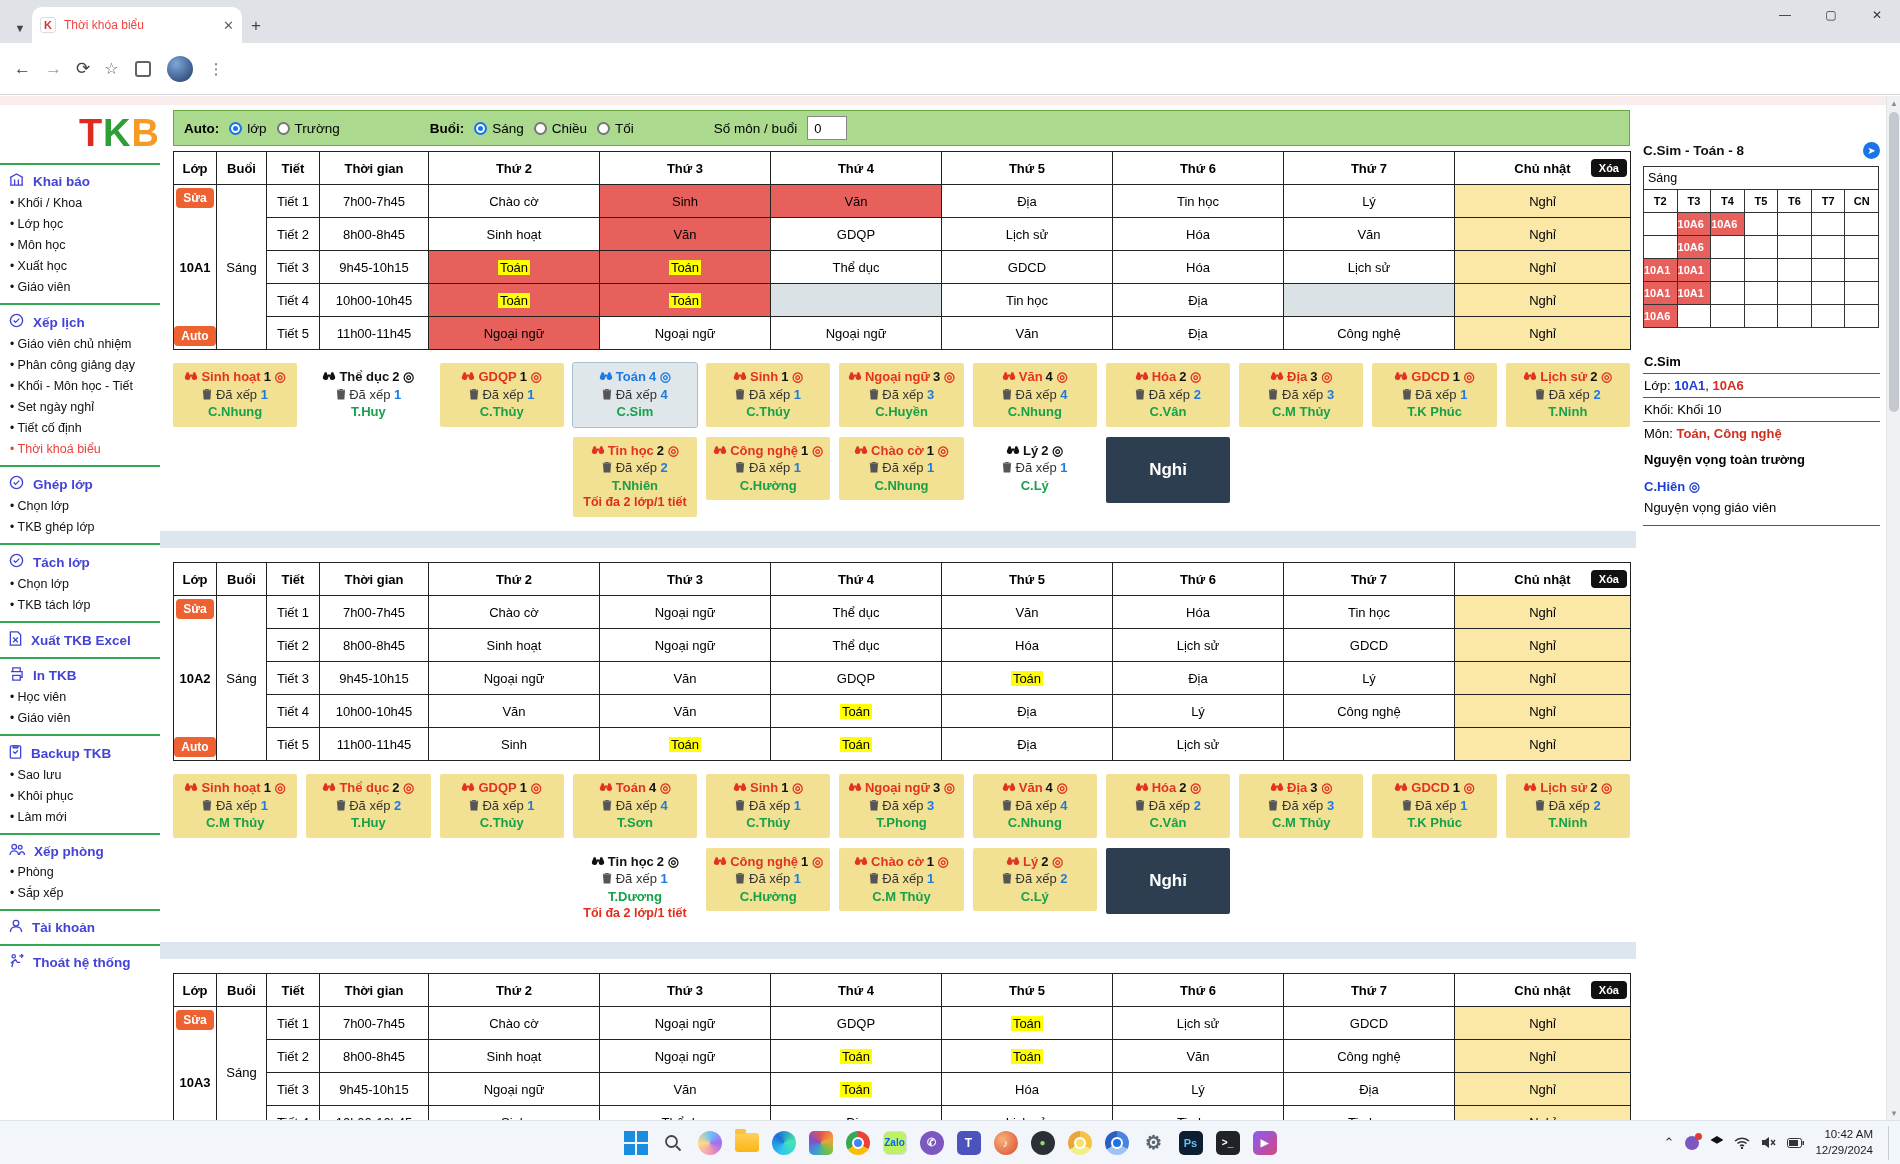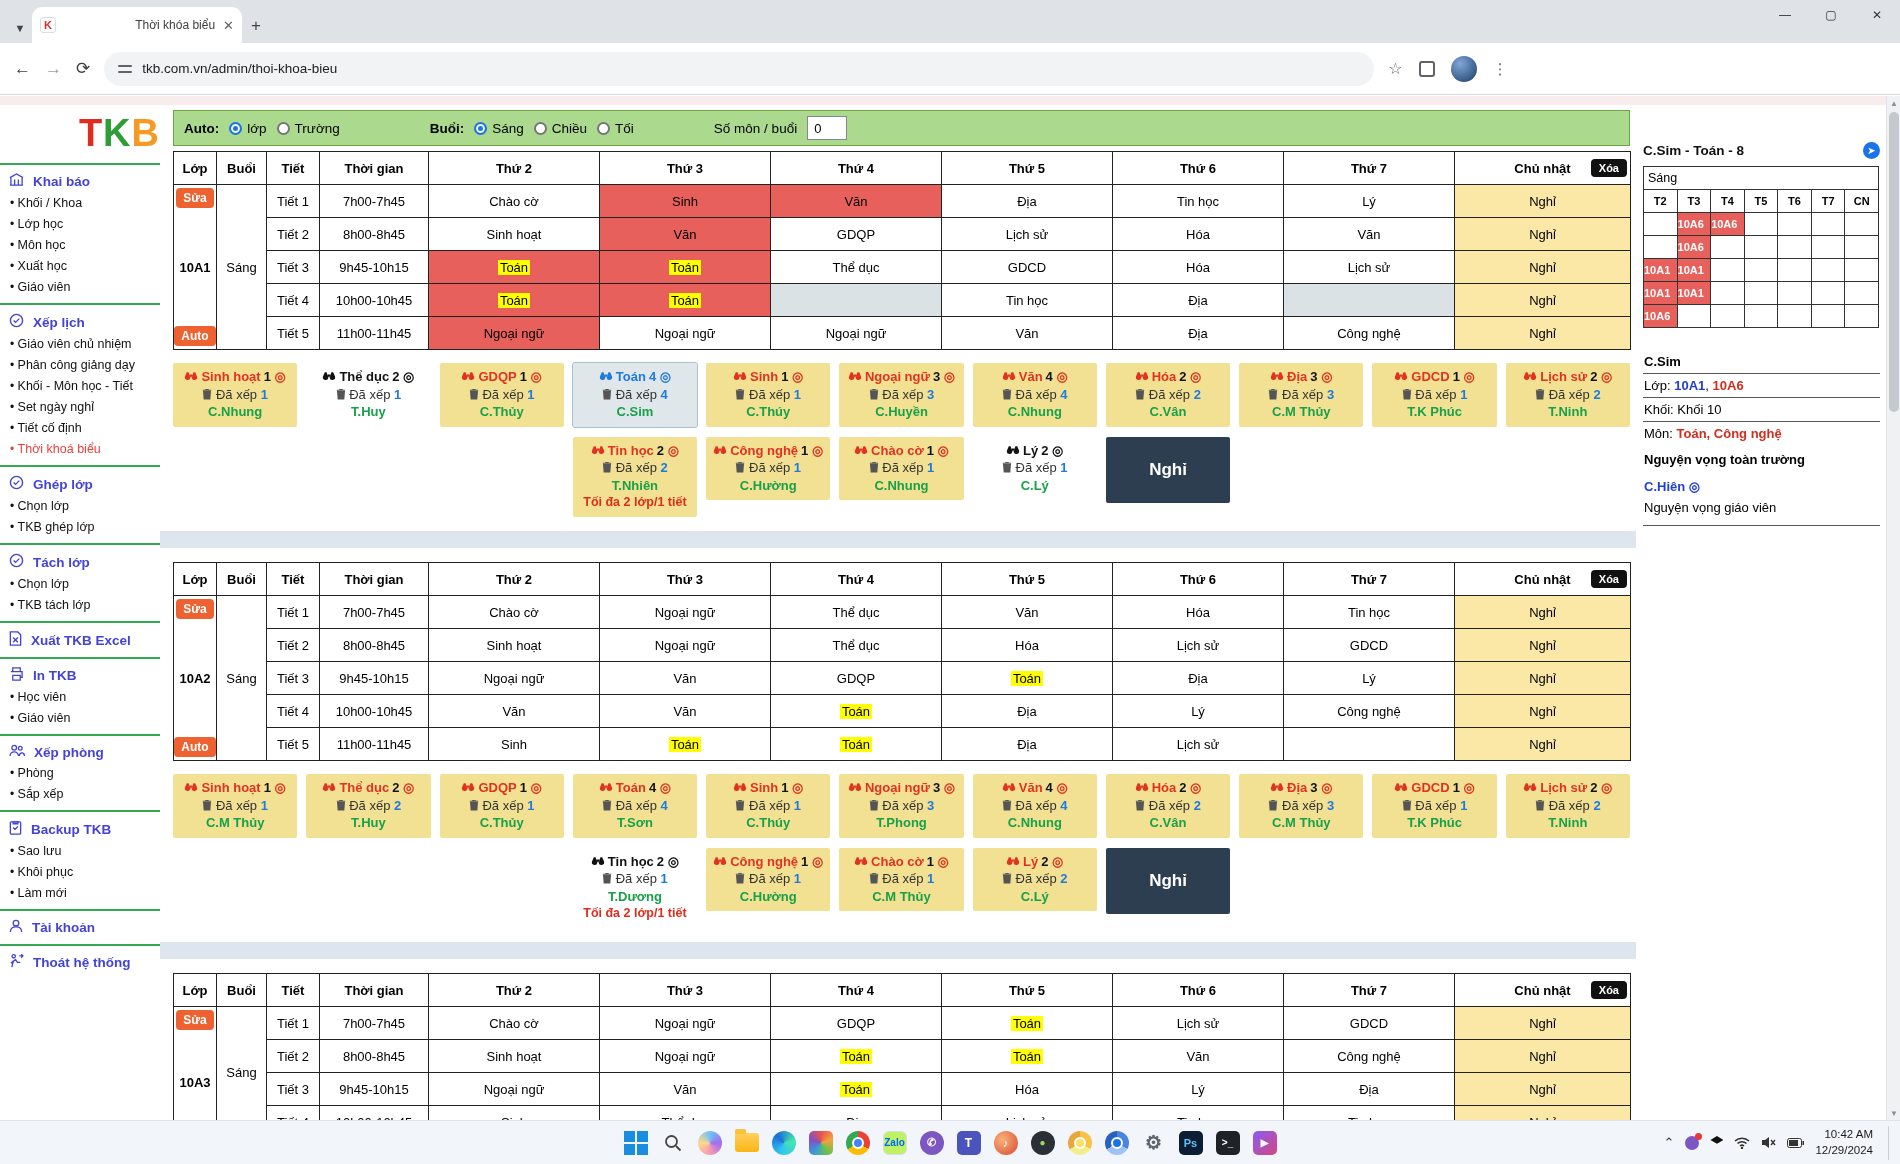--- a/index.html
+++ b/index.html
@@ -4,21 +4,21 @@
 <style>
   * { margin:0; padding:0; box-sizing:border-box; }
   html,body { width:1900px; height:1164px; overflow:hidden; font-family:"Liberation Sans", sans-serif; background:#fff; }
   .app { position:relative; width:1900px; height:1164px; }
 
   
   .tabstrip { height:43px; background:#dfe3e8; display:flex; align-items:flex-end; padding-left:8px; }
   .tab-chevron { width:24px; height:30px; display:flex; align-items:center; justify-content:center; color:#444; font-size:11px; }
   .tab { width:210px; height:36px; background:#fff; border-radius:10px 10px 0 0; display:flex; align-items:center; padding:0 8px; gap:8px; }
   .favicon { width:16px; height:16px; background:#fff; border:1px solid #ddd; border-radius:3px; display:flex; align-items:center; justify-content:center; font-weight:bold; font-size:11px; color:#d32f2f; }
-  .tab-title { font-size:12px; color:#404040; flex:1; white-space:nowrap; overflow:hidden;text-align:right; }
+  .tab-title { font-size:12px; color:#ef4444; flex:1; white-space:nowrap; overflow:hidden; }
   .tab-close { color:#5f6368; font-size:13px; }
   .newtab-btn { width:28px; height:28px; display:flex; align-items:center; justify-content:center; color:#444; font-size:17px; margin-bottom:3px; }
   .wincontrols { margin-left:auto; display:flex; align-self:flex-start; }
   .winbtn { width:46px; height:30px; display:flex; align-items:center; justify-content:center; color:#333; font-size:12px; }
   .addressbar { height:52px; background:#fff; display:flex; align-items:center; padding:0 14px; gap:14px; border-bottom:1px solid #d5d9de; }
   .navic { color:#3c4043; font-size:17px; }
   .navic.dim { color:#9aa0a6; }
   .urlpill { flex:1; height:34px; background:#f1f3f4; border-radius:17px; display:flex; align-items:center; padding:0 14px; gap:10px; max-width:1270px; }
   .tune-icon { width:14px; height:12px; position:relative; }
   .tune-icon:before, .tune-icon:after { content:""; position:absolute; left:0; right:0; height:2px; background:#5f6368; border-radius:2px; }
@@ -144,24 +144,20 @@
       <div class="winbtn">—</div>
       <div class="winbtn">▢</div>
       <div class="winbtn">✕</div>
     </div>
   </div>
 
   <div class="addressbar">
     <div class="navic">←</div>
     <div class="navic dim">→</div>
     <div class="navic">⟳</div>
-    <div class="urlpill">
-      <div class="tune-icon"></div>
-      <div class="url-text">tkb.com.vn/admin/thoi-khoa-bieu</div>
-    </div>
     <div class="bar-right">
       <div class="star">☆</div>
       <div class="ext-icon"></div>
       <div class="avatar"></div>
       <div class="kebab">⋮</div>
     </div>
   </div>
 
   <div class="pinkstrip"></div>
 
@@ -235,41 +231,41 @@
               <span><svg width="15" height="14" viewBox="0 0 16 15" fill="none" stroke="#4343d8" stroke-width="1.4">
                   <path d="M4 5V1h8v4M2 5h12v6h-2M4 9v5h8V9z"></path>
                 </svg></span>
               <span>In TKB</span>
             </div>
             <div class="sb-item">Học viên</div>
             <div class="sb-item">Giáo viên</div>
           </div>
           <div class="sb-sec">
             <div class="sb-head">
+              <span><svg width="13" height="15" viewBox="0 0 13 16" fill="none" stroke="#4343d8" stroke-width="1.4">
+                  <rect x="1" y="2" width="11" height="13" rx="1"></rect>
+                  <path d="M4 2h5v2H4zM4 8l2 2 3-3"></path>
+                </svg></span>
+              <span>Backup TKB</span>
+            </div>
+            <div class="sb-item">Sao lưu</div>
+            <div class="sb-item">Khôi phục</div>
+            <div class="sb-item">Làm mới</div>
+          </div>
+          <div class="sb-sec">
+            <div class="sb-head">
               <span><svg width="16" height="13" viewBox="0 0 17 14" fill="none" stroke="#4343d8" stroke-width="1.4">
                   <circle cx="5.5" cy="4" r="2.5"></circle>
                   <circle cx="12" cy="4.5" r="2"></circle>
                   <path d="M1 13c0-3 2-4.5 4.5-4.5S10 10 10 13M11 13c0-2.5 1.5-3.5 3-3.5s2.5 1 2.5 3.5"></path>
                 </svg></span>
               <span>Xếp phòng</span>
             </div>
             <div class="sb-item">Phòng</div>
             <div class="sb-item">Sắp xếp</div>
-          </div>
-          <div class="sb-sec">
-            <div class="sb-head">
-              <span><svg width="13" height="15" viewBox="0 0 13 16" fill="none" stroke="#4343d8" stroke-width="1.4">
-                  <rect x="1" y="2" width="11" height="13" rx="1"></rect>
-                  <path d="M4 2h5v2H4zM4 8l2 2 3-3"></path>
-                </svg></span>
-              <span>Backup TKB</span>
-            </div>
-            <div class="sb-item">Sao lưu</div>
-            <div class="sb-item">Khôi phục</div>
-            <div class="sb-item">Làm mới</div>
           </div>
           <div class="sb-sec">
             <div class="sb-head">
               <span><svg width="14" height="14" viewBox="0 0 15 15" fill="none" stroke="#4343d8" stroke-width="1.4">
                   <circle cx="7.5" cy="4.5" r="3"></circle>
                   <path d="M1.5 14c0-3.5 2.5-5.5 6-5.5s6 2 6 5.5"></path>
                 </svg></span>
               <span>Tài khoản</span>
             </div>
           </div>

